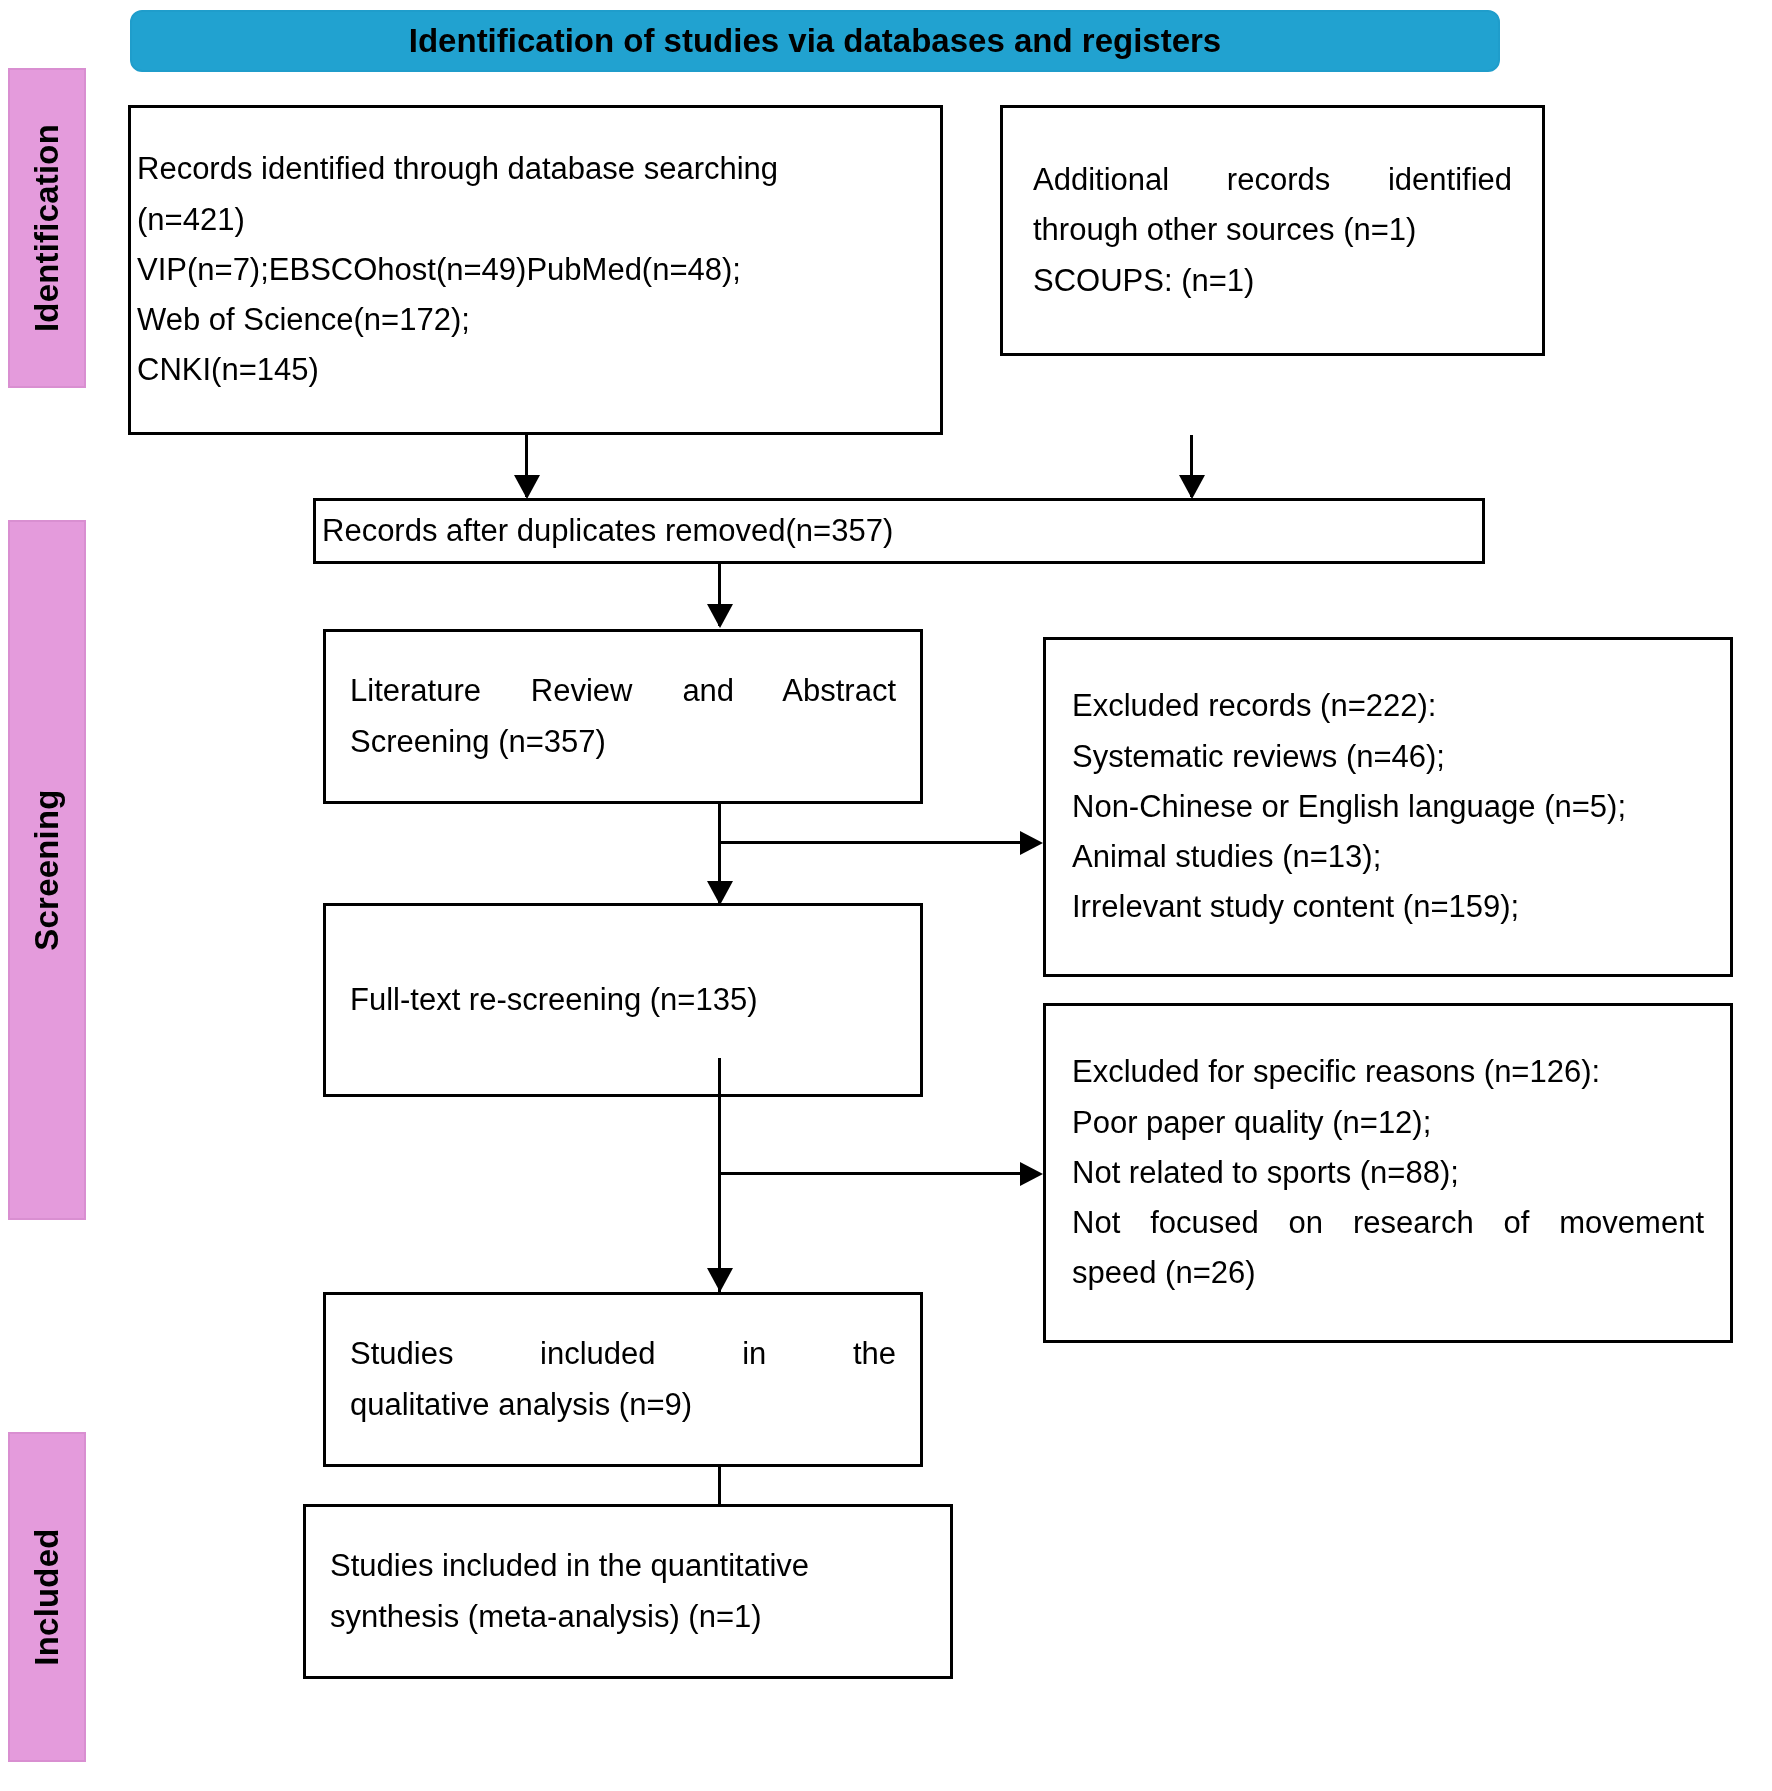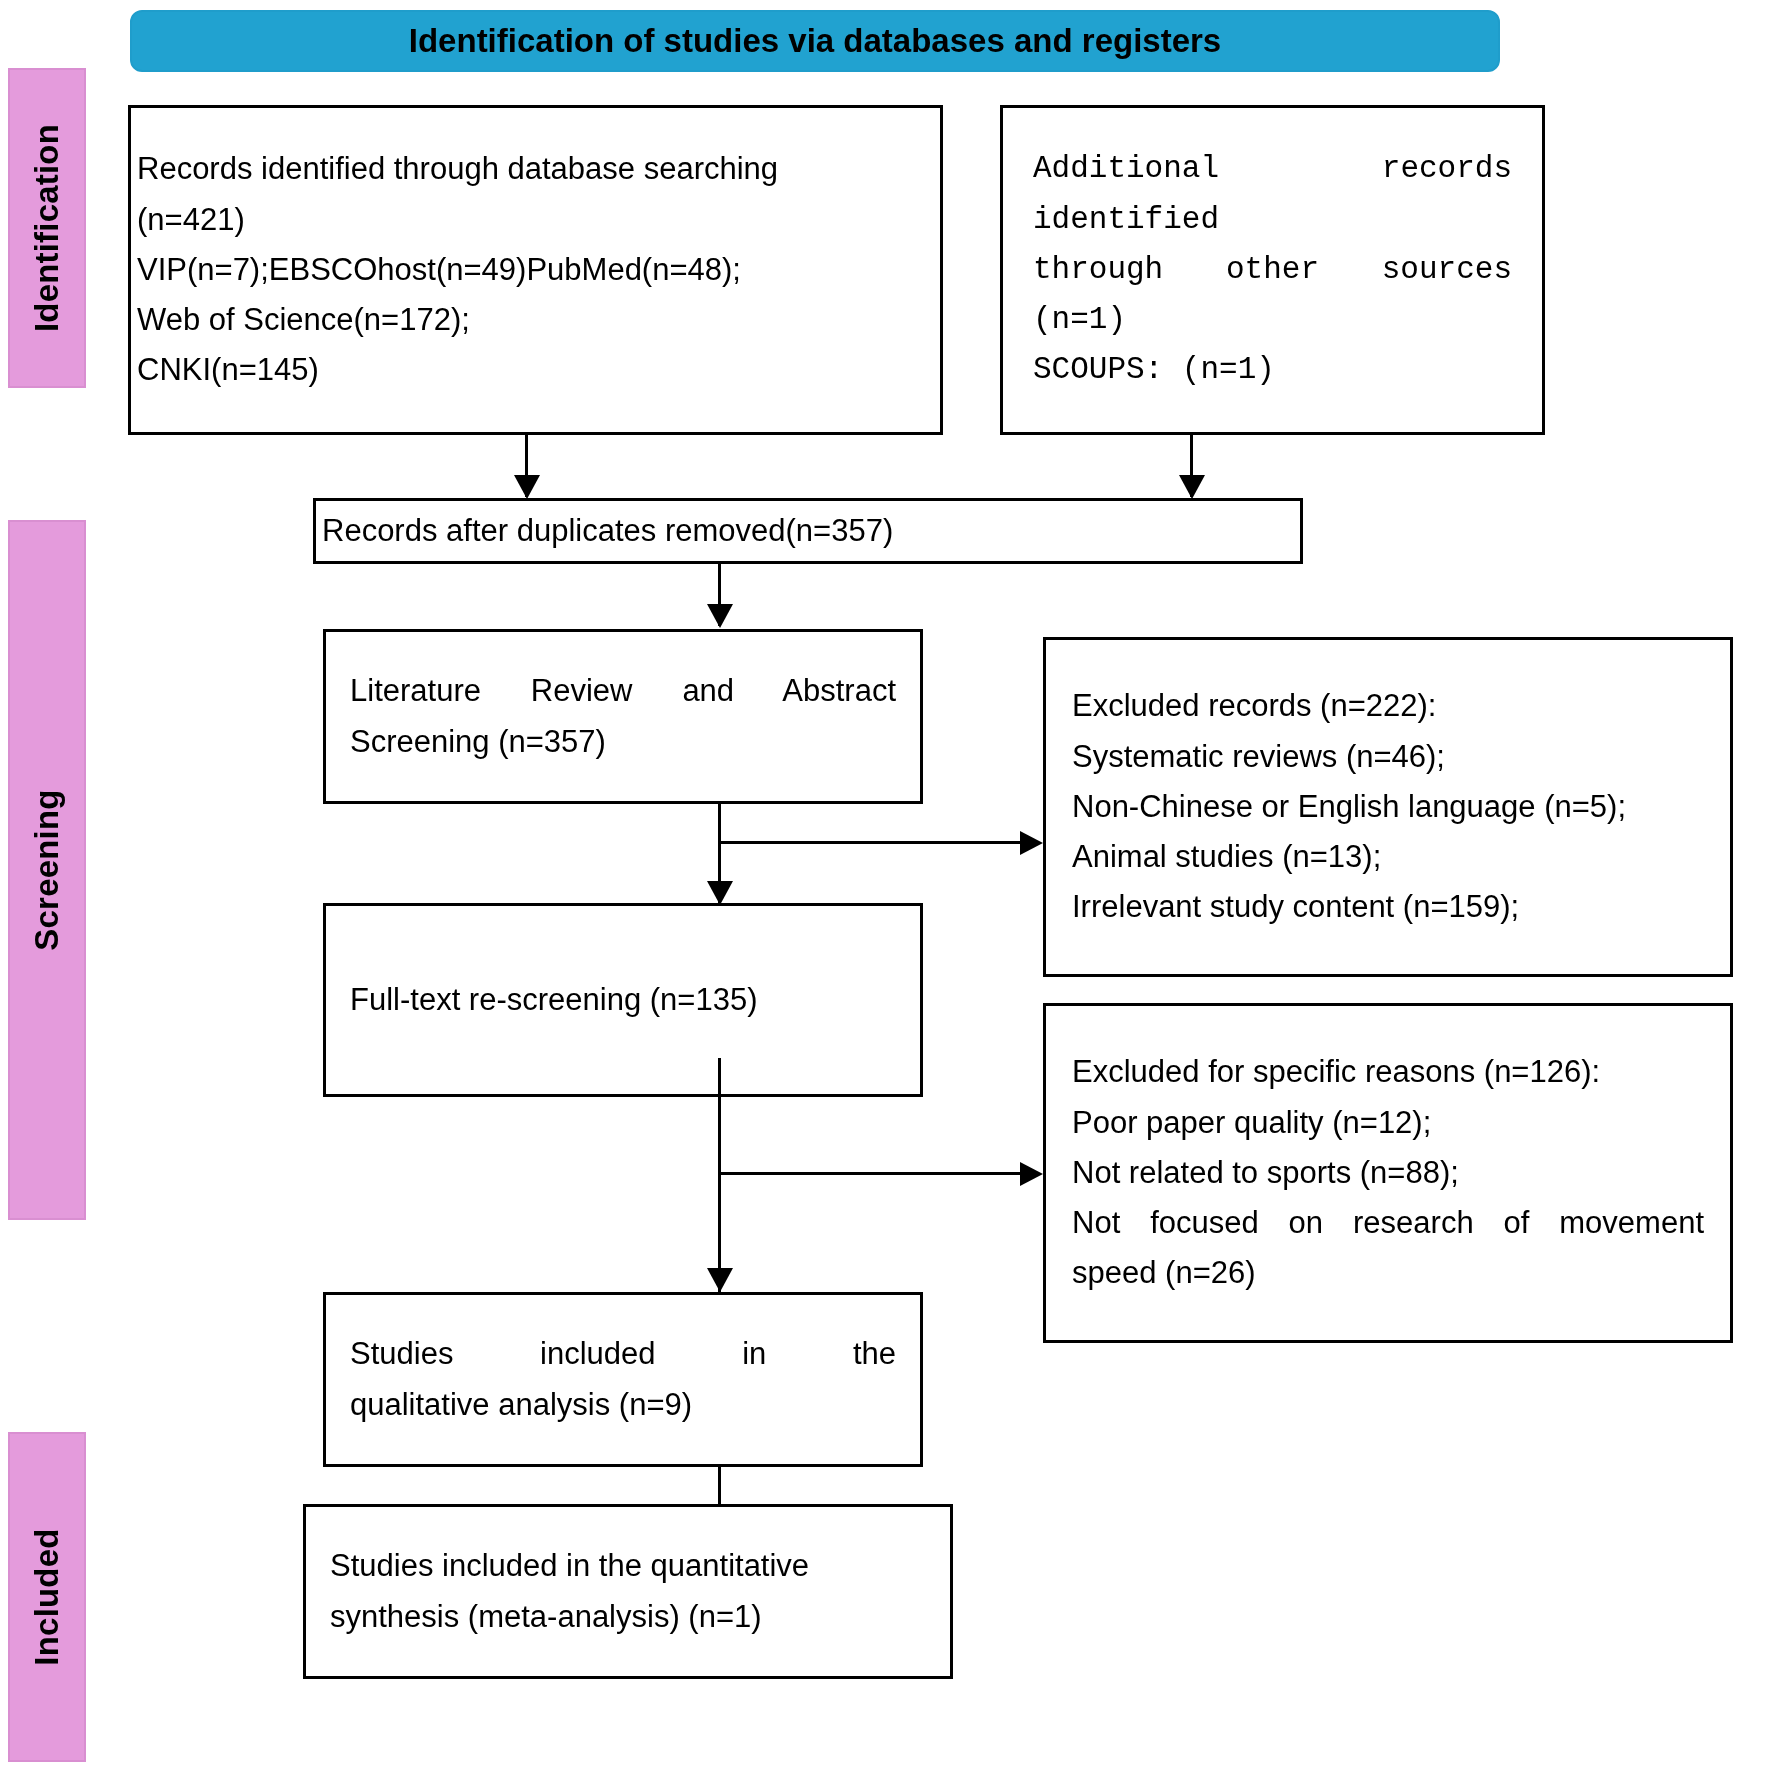--- a/index.html
+++ b/index.html
@@ -137,35 +137,35 @@
   <div class="box" style="left:128px; top:105px; width:815px; height:330px;">
     <div class="txt">
       <span class="line">Records identified through database searching</span>
       <span class="line">(n=421)</span>
       <span class="line">VIP(n=7);EBSCOhost(n=49)PubMed(n=48);</span>
       <span class="line">Web of Science(n=172);</span>
       <span class="line">CNKI(n=145)</span>
     </div>
   </div>
 
-  <div class="box" style="left:1000px; top:105px; width:545px; height:330px;font-family:Liberation Mono, monospace;">
+  <div class="box" style="left:1000px; top:105px; width:545px; height:251px;">
     <div class="txt just" style="padding:0 30px;">
       <span class="line just">Additional records identified</span>
       <span class="line">through other sources (n=1)</span>
       <span class="line">SCOUPS: (n=1)</span>
     </div>
   </div>
 
   <div class="vline" style="left:525px; top:435px; height:62px;"></div>
   <div class="arrow-down" style="left:514px; top:475px;"></div>
 
   <div class="vline" style="left:1190px; top:435px; height:62px;"></div>
   <div class="arrow-down" style="left:1179px; top:475px;"></div>
 
-  <div class="box" style="left:313px; top:498px; width:990px; height:66px;">
+  <div class="box" style="left:313px; top:498px; width:1172px; height:66px;">
     <div class="txt">
       <span class="line">Records after duplicates removed(n=357)</span>
     </div>
   </div>
 
   <div class="vline" style="left:718px; top:564px; height:62px;"></div>
   <div class="arrow-down" style="left:707px; top:604px;"></div>
 
   <div class="box" style="left:323px; top:629px; width:600px; height:175px;">
     <div class="txt just" style="padding:0 24px;">

